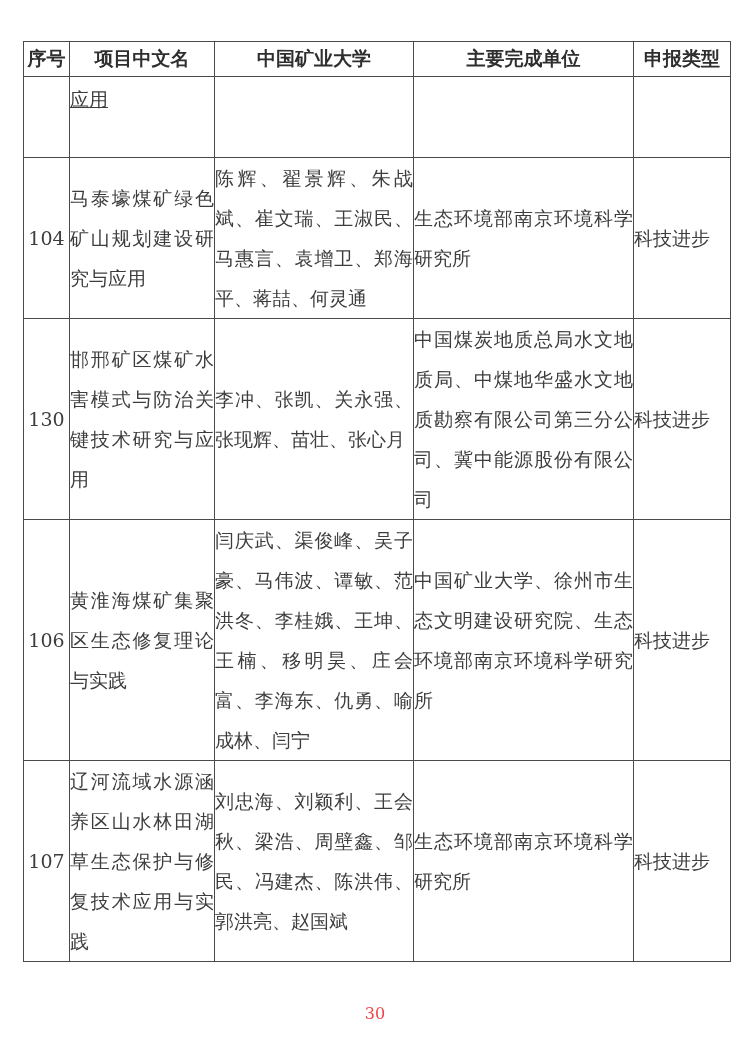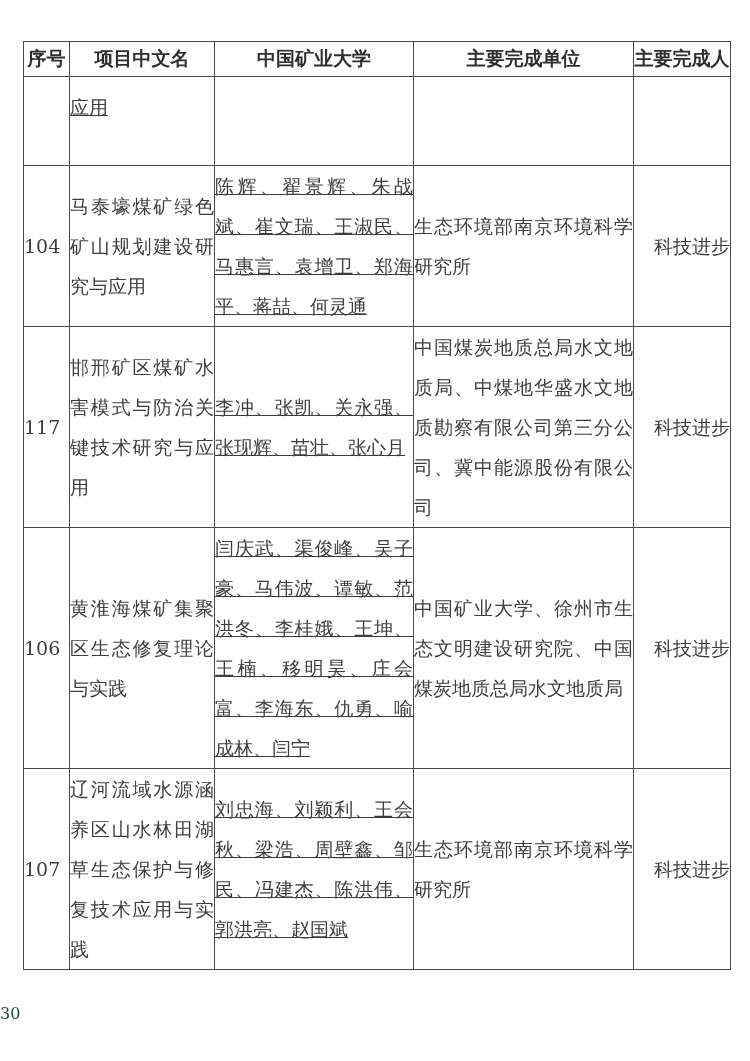--- a/index.html
+++ b/index.html
@@ -33,90 +33,90 @@
     height: 34px;
     text-align: center;
     padding: 0;
   }
   .doc-table td {
     font-size: 19px;
     line-height: 40px;
     vertical-align: middle;
     padding: 0;
   }
-  .c-seq  { text-align: left; }
+  .c-seq  { text-align: center; }
   .c-name { padding: 0 9px; text-align: justify; text-justify: inter-ideograph; }
-  .c-people { padding: 0 4px; text-align: justify; text-justify: inter-ideograph; text-decoration: underline; }
+  .c-people { padding: 0 4px; text-align: justify; text-justify: inter-ideograph; }
   .c-org  { padding: 0 5px; text-align: justify; text-justify: inter-ideograph; }
-  .c-type { text-align: right; }
+  .c-type { text-align: left; }
 
   tr.row-cont td { height: 76px; vertical-align: top; }
-  tr.row-cont td.c-name { line-height: 36px; padding-top: 12px; text-decoration: underline; }
+  tr.row-cont td.c-name { line-height: 36px; padding-top: 4px; text-decoration: underline; }
   tr.r1 td { height: 157px; }
   tr.r2 td { height: 197px; }
   tr.r3 td { height: 232px; }
   tr.r4 td { height: 197px; }
 
   .page-number {
     position: absolute;
     top: 1004px;
     left: 0;
     width: 100%;
-    text-align: left;
+    text-align: center;
     font-size: 16px;
-    color: #14532d;
+    color: #ef4444;
   }
 </style>
 </head>
 <body>
 
 <table class="doc-table">
   <colgroup>
     <col style="width:46px">
     <col style="width:145px">
     <col style="width:199px">
     <col style="width:220px">
     <col style="width:97px">
   </colgroup>
   <thead>
     <tr>
       <th>序号</th>
       <th>项目中文名</th>
       <th>中国矿业大学</th>
       <th>主要完成单位</th>
-      <th>主要完成人</th>
+      <th>申报类型</th>
     </tr>
   </thead>
   <tbody>
     <tr class="row-cont">
       <td class="c-seq"></td>
       <td class="c-name">应用</td>
       <td class="c-people"></td>
       <td class="c-org"></td>
       <td class="c-type"></td>
     </tr>
     <tr class="r1">
       <td class="c-seq">104</td>
       <td class="c-name">马泰壕煤矿绿色矿山规划建设研究与应用</td>
       <td class="c-people">陈辉、翟景辉、朱战斌、崔文瑞、王淑民、马惠言、袁增卫、郑海平、蒋喆、何灵通</td>
       <td class="c-org">生态环境部南京环境科学研究所</td>
       <td class="c-type">科技进步</td>
     </tr>
     <tr class="r2">
-      <td class="c-seq">117</td>
+      <td class="c-seq">130</td>
       <td class="c-name">邯邢矿区煤矿水害模式与防治关键技术研究与应用</td>
       <td class="c-people">李冲、张凯、关永强、张现辉、苗壮、张心月</td>
       <td class="c-org">中国煤炭地质总局水文地质局、中煤地华盛水文地质勘察有限公司第三分公司、冀中能源股份有限公司</td>
       <td class="c-type">科技进步</td>
     </tr>
     <tr class="r3">
       <td class="c-seq">106</td>
       <td class="c-name">黄淮海煤矿集聚区生态修复理论与实践</td>
       <td class="c-people">闫庆武、渠俊峰、吴子豪、马伟波、谭敏、范洪冬、李桂娥、王坤、王楠、移明昊、庄会富、李海东、仇勇、喻成林、闫宁</td>
-      <td class="c-org">中国矿业大学、徐州市生态文明建设研究院、中国煤炭地质总局水文地质局</td>
+      <td class="c-org">中国矿业大学、徐州市生态文明建设研究院、生态环境部南京环境科学研究所</td>
       <td class="c-type">科技进步</td>
     </tr>
     <tr class="r4">
       <td class="c-seq">107</td>
       <td class="c-name">辽河流域水源涵养区山水林田湖草生态保护与修复技术应用与实践</td>
       <td class="c-people">刘忠海、刘颖利、王会秋、梁浩、周壁鑫、邹民、冯建杰、陈洪伟、郭洪亮、赵国斌</td>
       <td class="c-org">生态环境部南京环境科学研究所</td>
       <td class="c-type">科技进步</td>
     </tr>
   </tbody>

